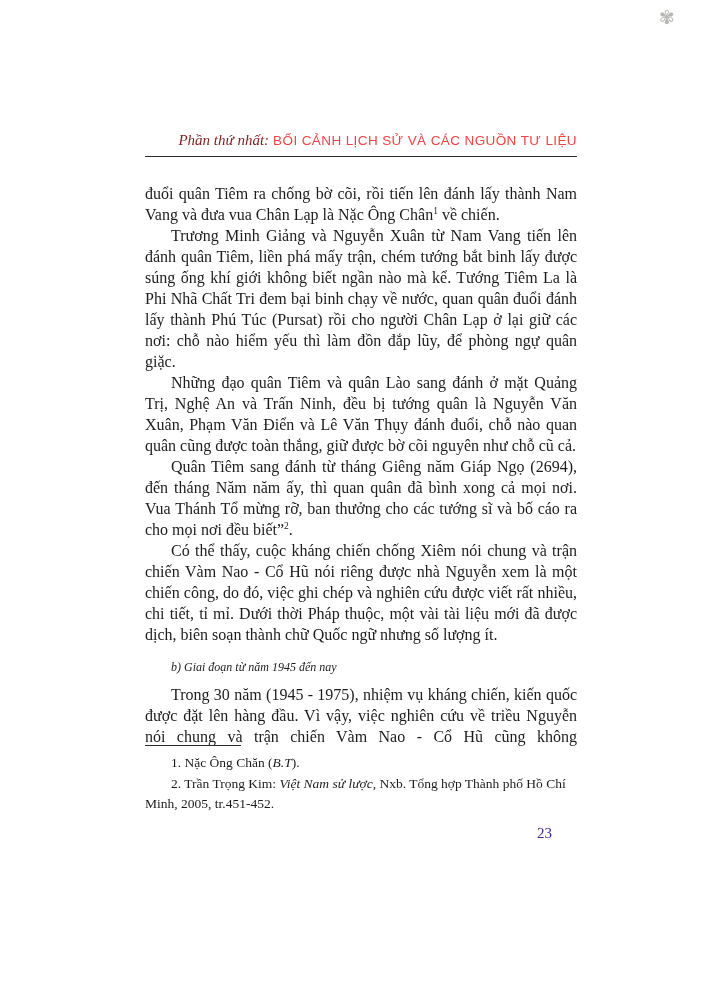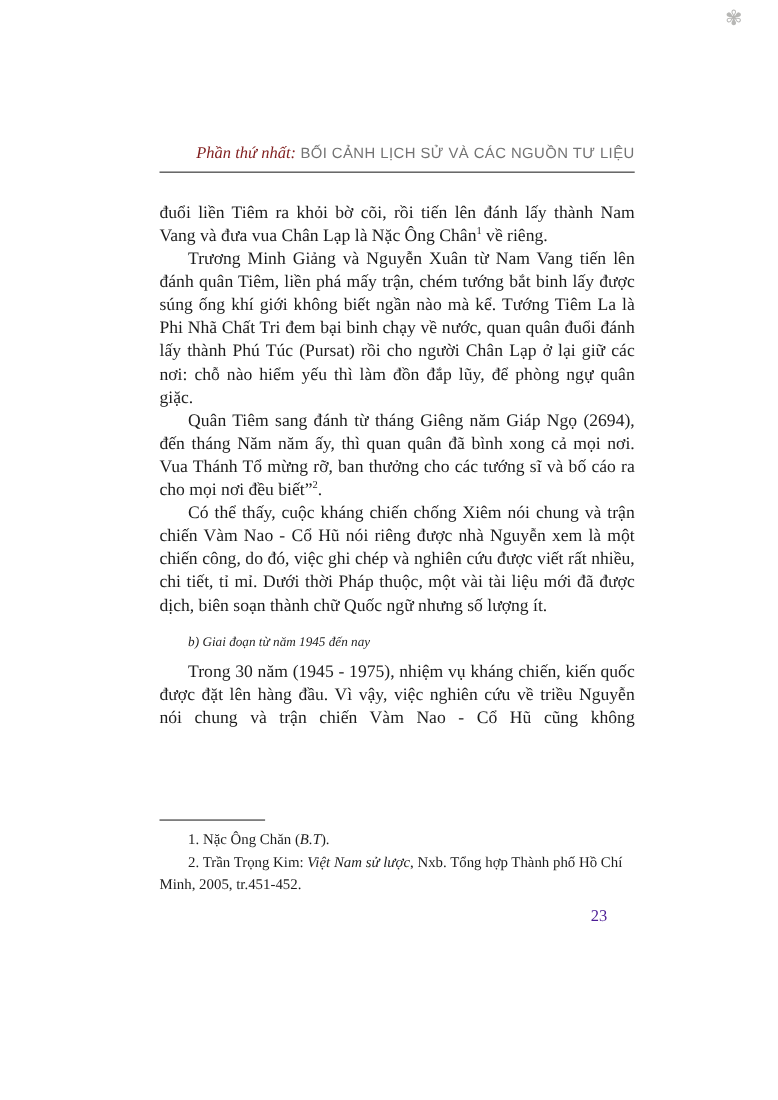--- a/index.html
+++ b/index.html
@@ -35,21 +35,21 @@
   .running-header .part-italic {
     font-family: "Liberation Serif", "DejaVu Serif", serif;
     font-style: italic;
     font-size: 15px;
     color: #7f1d1d;
   }
   .running-header .part-caps {
     font-family: "Liberation Sans", "DejaVu Sans", sans-serif;
     font-size: 13.5px;
     letter-spacing: 0.4px;
-    color: #737373;
+    color: #ef4444;
   }
   .text-block {
     position: absolute;
     left: 145px; top: 183px;
     width: 432px;
     font-size: 16px;
     line-height: 21px;
     text-align: justify;
   }
   .text-block p { margin: 0; text-indent: 26px; }
@@ -96,24 +96,25 @@
 
   <span class="ornament">✾</span>
 
   <div class="running-header">
     <span class="part-italic">Phần thứ nhất:</span>
     <span class="part-caps">BỐI CẢNH LỊCH SỬ VÀ CÁC NGUỒN TƯ LIỆU</span>
   </div>
 
   <div class="text-block">
 
-    <p class="no-indent"><span>đuổi liền Tiêm ra khỏi bờ cõi, rồi tiến lên đánh lấy thành Nam Vang và đưa vua Chân Lạp là Nặc Ông Chân</span><sup class="fn-ref">1</sup><span> về riêng.</span></p>
+    <p class="no-indent"><span>đuổi quân Tiêm ra chống bờ cõi, rồi tiến lên đánh lấy thành Nam Vang và đưa vua Chân Lạp là Nặc Ông Chân</span><sup class="fn-ref">1</sup><span> về chiến.</span></p>
 
     <p>Trương Minh Giảng và Nguyễn Xuân từ Nam Vang tiến lên đánh quân Tiêm, liền phá mấy trận, chém tướng bắt binh lấy được súng ống khí giới không biết ngần nào mà kể. Tướng Tiêm La là Phi Nhã Chất Tri đem bại binh chạy về nước, quan quân đuổi đánh lấy thành Phú Túc (Pursat) rồi cho người Chân Lạp ở lại giữ các nơi: chỗ nào hiểm yếu thì làm đồn đắp lũy, để phòng ngự quân giặc.</p>
 
+    <p>Những đạo quân Tiêm và quân Lào sang đánh ở mặt Quảng Trị, Nghệ An và Trấn Ninh, đều bị tướng quân là Nguyễn Văn Xuân, Phạm Văn Điển và Lê Văn Thụy đánh đuổi, chỗ nào quan quân cũng được toàn thắng, giữ được bờ cõi nguyên như chỗ cũ cả.</p>
 
     <p><span>Quân Tiêm sang đánh từ tháng Giêng năm Giáp Ngọ (2694), đến tháng Năm năm ấy, thì quan quân đã bình xong cả mọi nơi. Vua Thánh Tổ mừng rỡ, ban thưởng cho các tướng sĩ và bố cáo ra cho mọi nơi đều biết”</span><sup class="fn-ref">2</sup><span>.</span></p>
 
     <p>Có thể thấy, cuộc kháng chiến chống Xiêm nói chung và trận chiến Vàm Nao - Cổ Hũ nói riêng được nhà Nguyễn xem là một chiến công, do đó, việc ghi chép và nghiên cứu được viết rất nhiều, chi tiết, tỉ mỉ. Dưới thời Pháp thuộc, một vài tài liệu mới đã được dịch, biên soạn thành chữ Quốc ngữ nhưng số lượng ít.</p>
 
     <h3 class="subheading">b) Giai đoạn từ năm 1945 đến nay</h3>
 
     <p class="continued">Trong 30 năm (1945 - 1975), nhiệm vụ kháng chiến, kiến quốc được đặt lên hàng đầu. Vì vậy, việc nghiên cứu về triều Nguyễn nói chung và trận chiến Vàm Nao - Cổ Hũ cũng không</p>
 
   </div>

